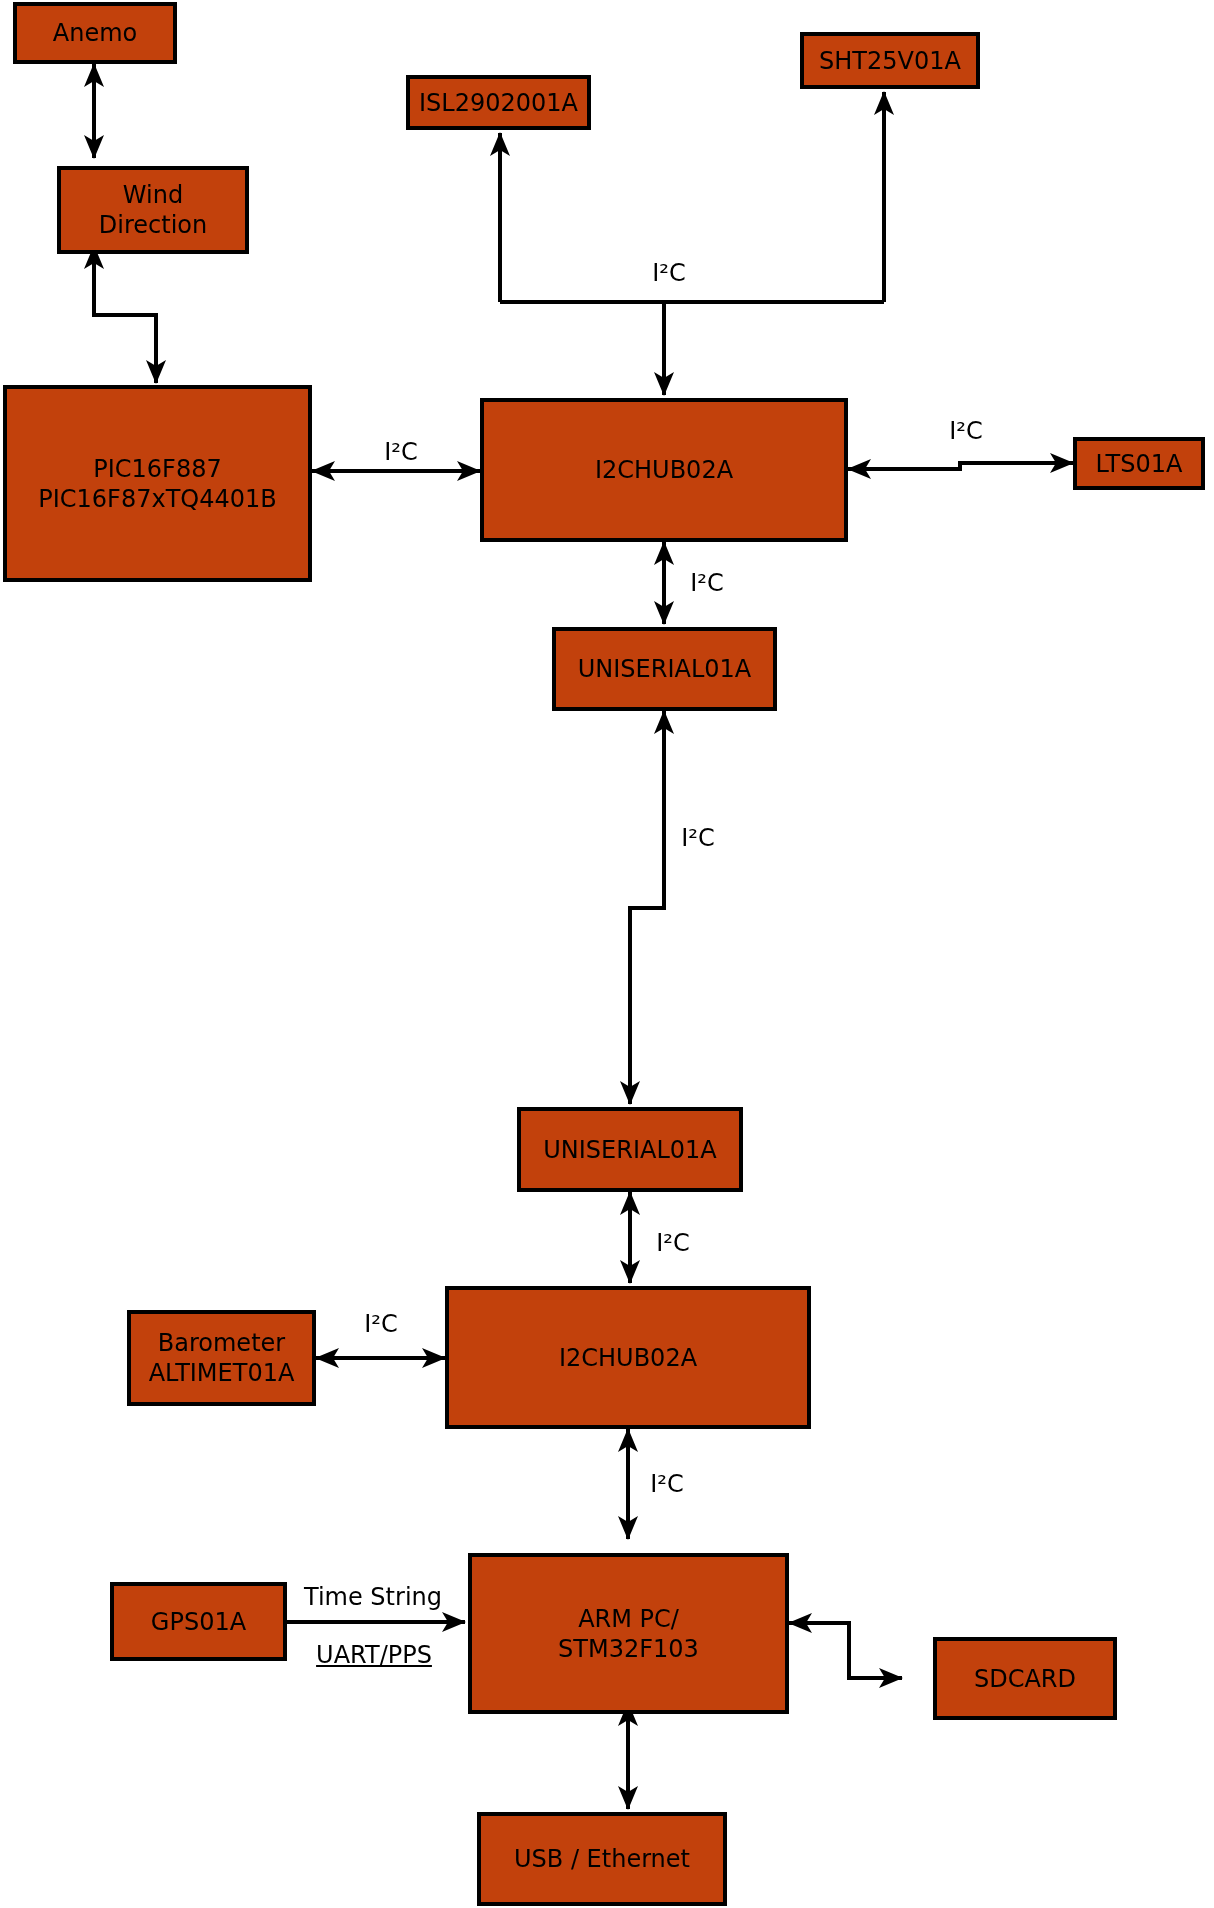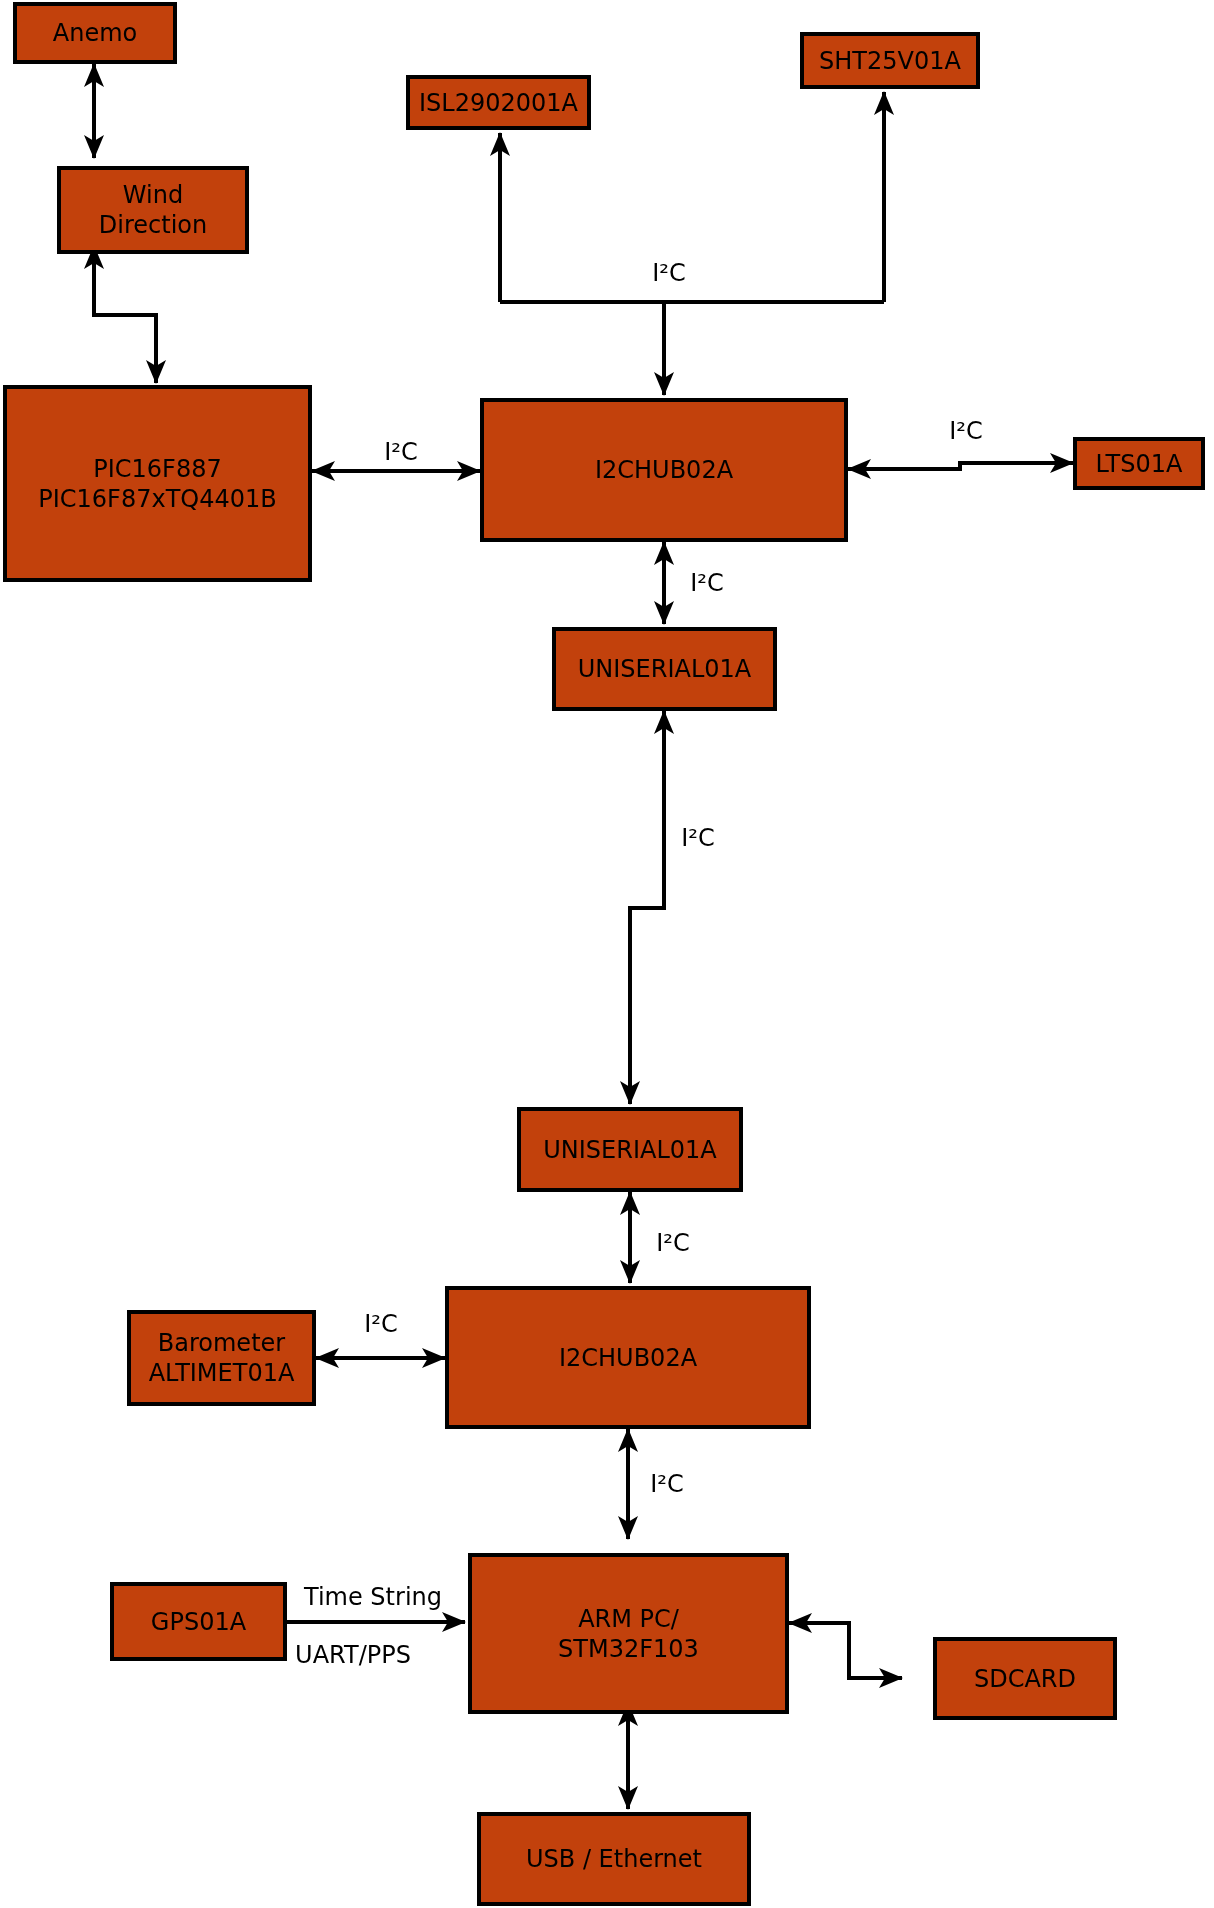--- a/index.html
+++ b/index.html
@@ -141,28 +141,28 @@
 
   <div class="box" style="left:468px; top:1542px; width:321px; height:161px;margin-top:11px;">
     <span>ARM PC/</span>
     <span>STM32F103</span>
   </div>
 
   <div class="box" style="left:933px; top:1637px; width:184px; height:83px;">
     <span>SDCARD</span>
   </div>
 
-  <div class="box" style="left:477px; top:1812px; width:274px; height:94px;">
+  <div class="box" style="left:477px; top:1812px; width:250px; height:94px;">
     <span>USB / Ethernet</span>
   </div>
 
   <div class="edge-label" style="left:669px; top:273px;">I²C</div>
   <div class="edge-label" style="left:401px; top:452px;">I²C</div>
   <div class="edge-label" style="left:966px; top:431px;">I²C</div>
   <div class="edge-label" style="left:707px; top:583px;">I²C</div>
   <div class="edge-label" style="left:698px; top:838px;">I²C</div>
   <div class="edge-label" style="left:673px; top:1243px;">I²C</div>
   <div class="edge-label" style="left:381px; top:1324px;">I²C</div>
   <div class="edge-label" style="left:667px; top:1484px;">I²C</div>
   <div class="edge-label" style="left:373px; top:1597px;">Time String</div>
-  <div class="edge-label" style="left:353px; top:1655px;">UART/PPS</div>
+  <div class="edge-label" style="left:374px; top:1655px;text-decoration:underline;">UART/PPS</div>
 
 </div>
 
 </body></html>

